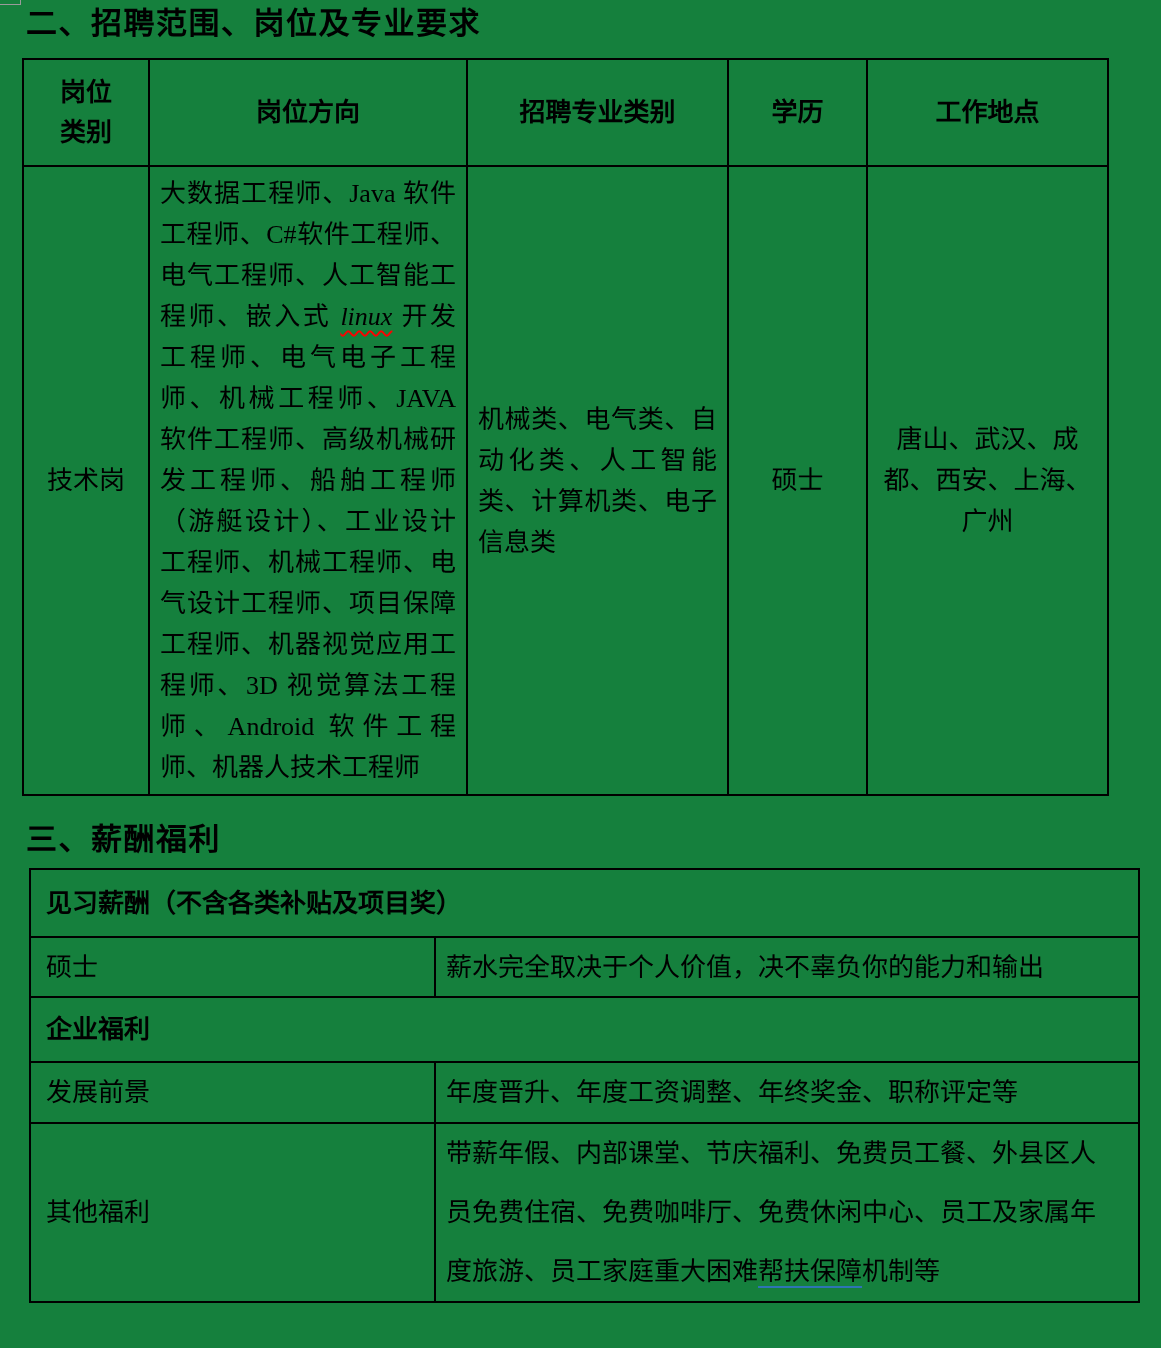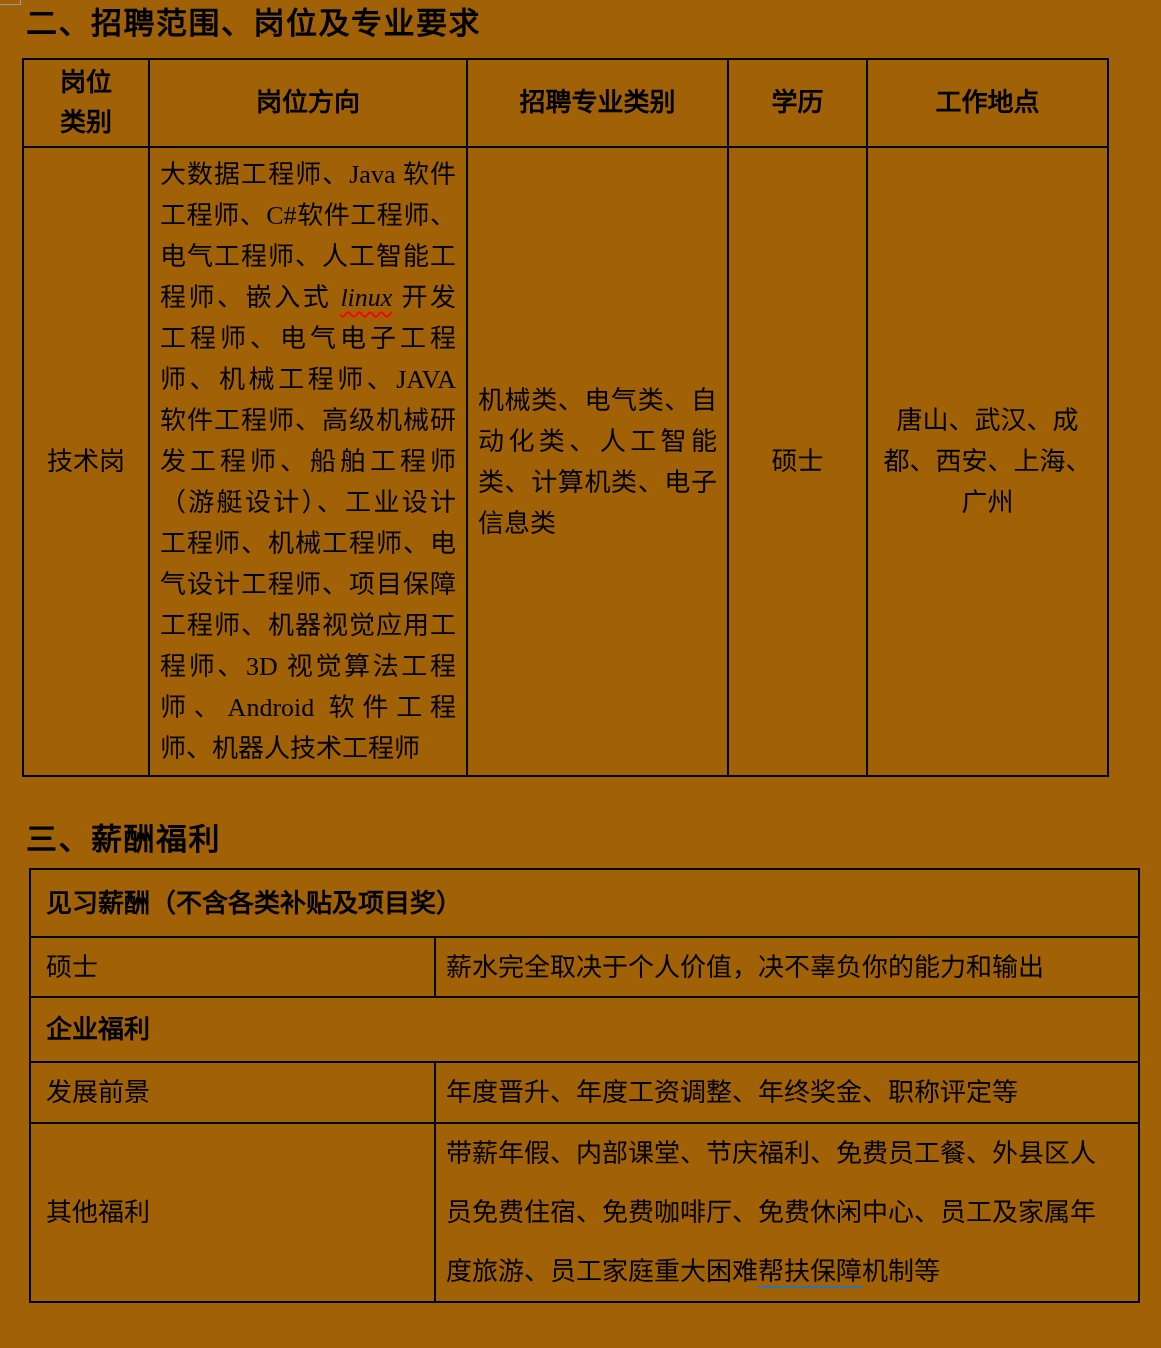--- a/index.html
+++ b/index.html
@@ -2,21 +2,21 @@
 <html lang="zh-CN" style="--spell-red: #ff0000; --grammar-blue: #2e74b5;"><head>
 <meta charset="utf-8">
 <style>
   * { margin:0; padding:0; box-sizing:border-box; }
   html,body { background:#ffffff; }
   body {
     width:1161px; height:1348px; position:relative;
     font-family:"Liberation Serif","DejaVu Serif",serif;
     color:#000;
   }
-  #page { position:absolute; inset:0; background:#a16207; }
+  #page { position:absolute; inset:0; background:#15803d; }
 
   
   .corner-mark {
     position:absolute; left:0; top:0; width:21px; height:5px;
     border-right:1.5px solid #9a9a9a; border-bottom:1.5px solid #9a9a9a;
   }
 
   .sec-title {
     position:absolute; left:26px;
     font-size:31px; font-weight:bold; letter-spacing:1.5px;
@@ -28,21 +28,21 @@
   table { border-collapse:collapse; table-layout:fixed; position:absolute; }
   td, th {
     border:2px solid #000; vertical-align:middle;
     font-size:26px; font-weight:normal; line-height:41px;
     overflow:hidden;
   }
 
   
   #recruit-table { left:22px; top:58px; width:1085px; }
   #recruit-table th { font-weight:bold; text-align:center; line-height:40px; }
-  #recruit-table .hdr-row { height:88px; }
+  #recruit-table .hdr-row { height:107px; }
   #recruit-table .body-row { height:613px; }
   .cell-center { text-align:center; }
   .cell-justify {
     text-align:justify; text-align-last:left;
     padding:6px 10px;
   }
   .cell-locations { text-align:center; padding:0 10px; }
 
   
   #benefit-table { left:29px; top:868px; width:1109px; }

